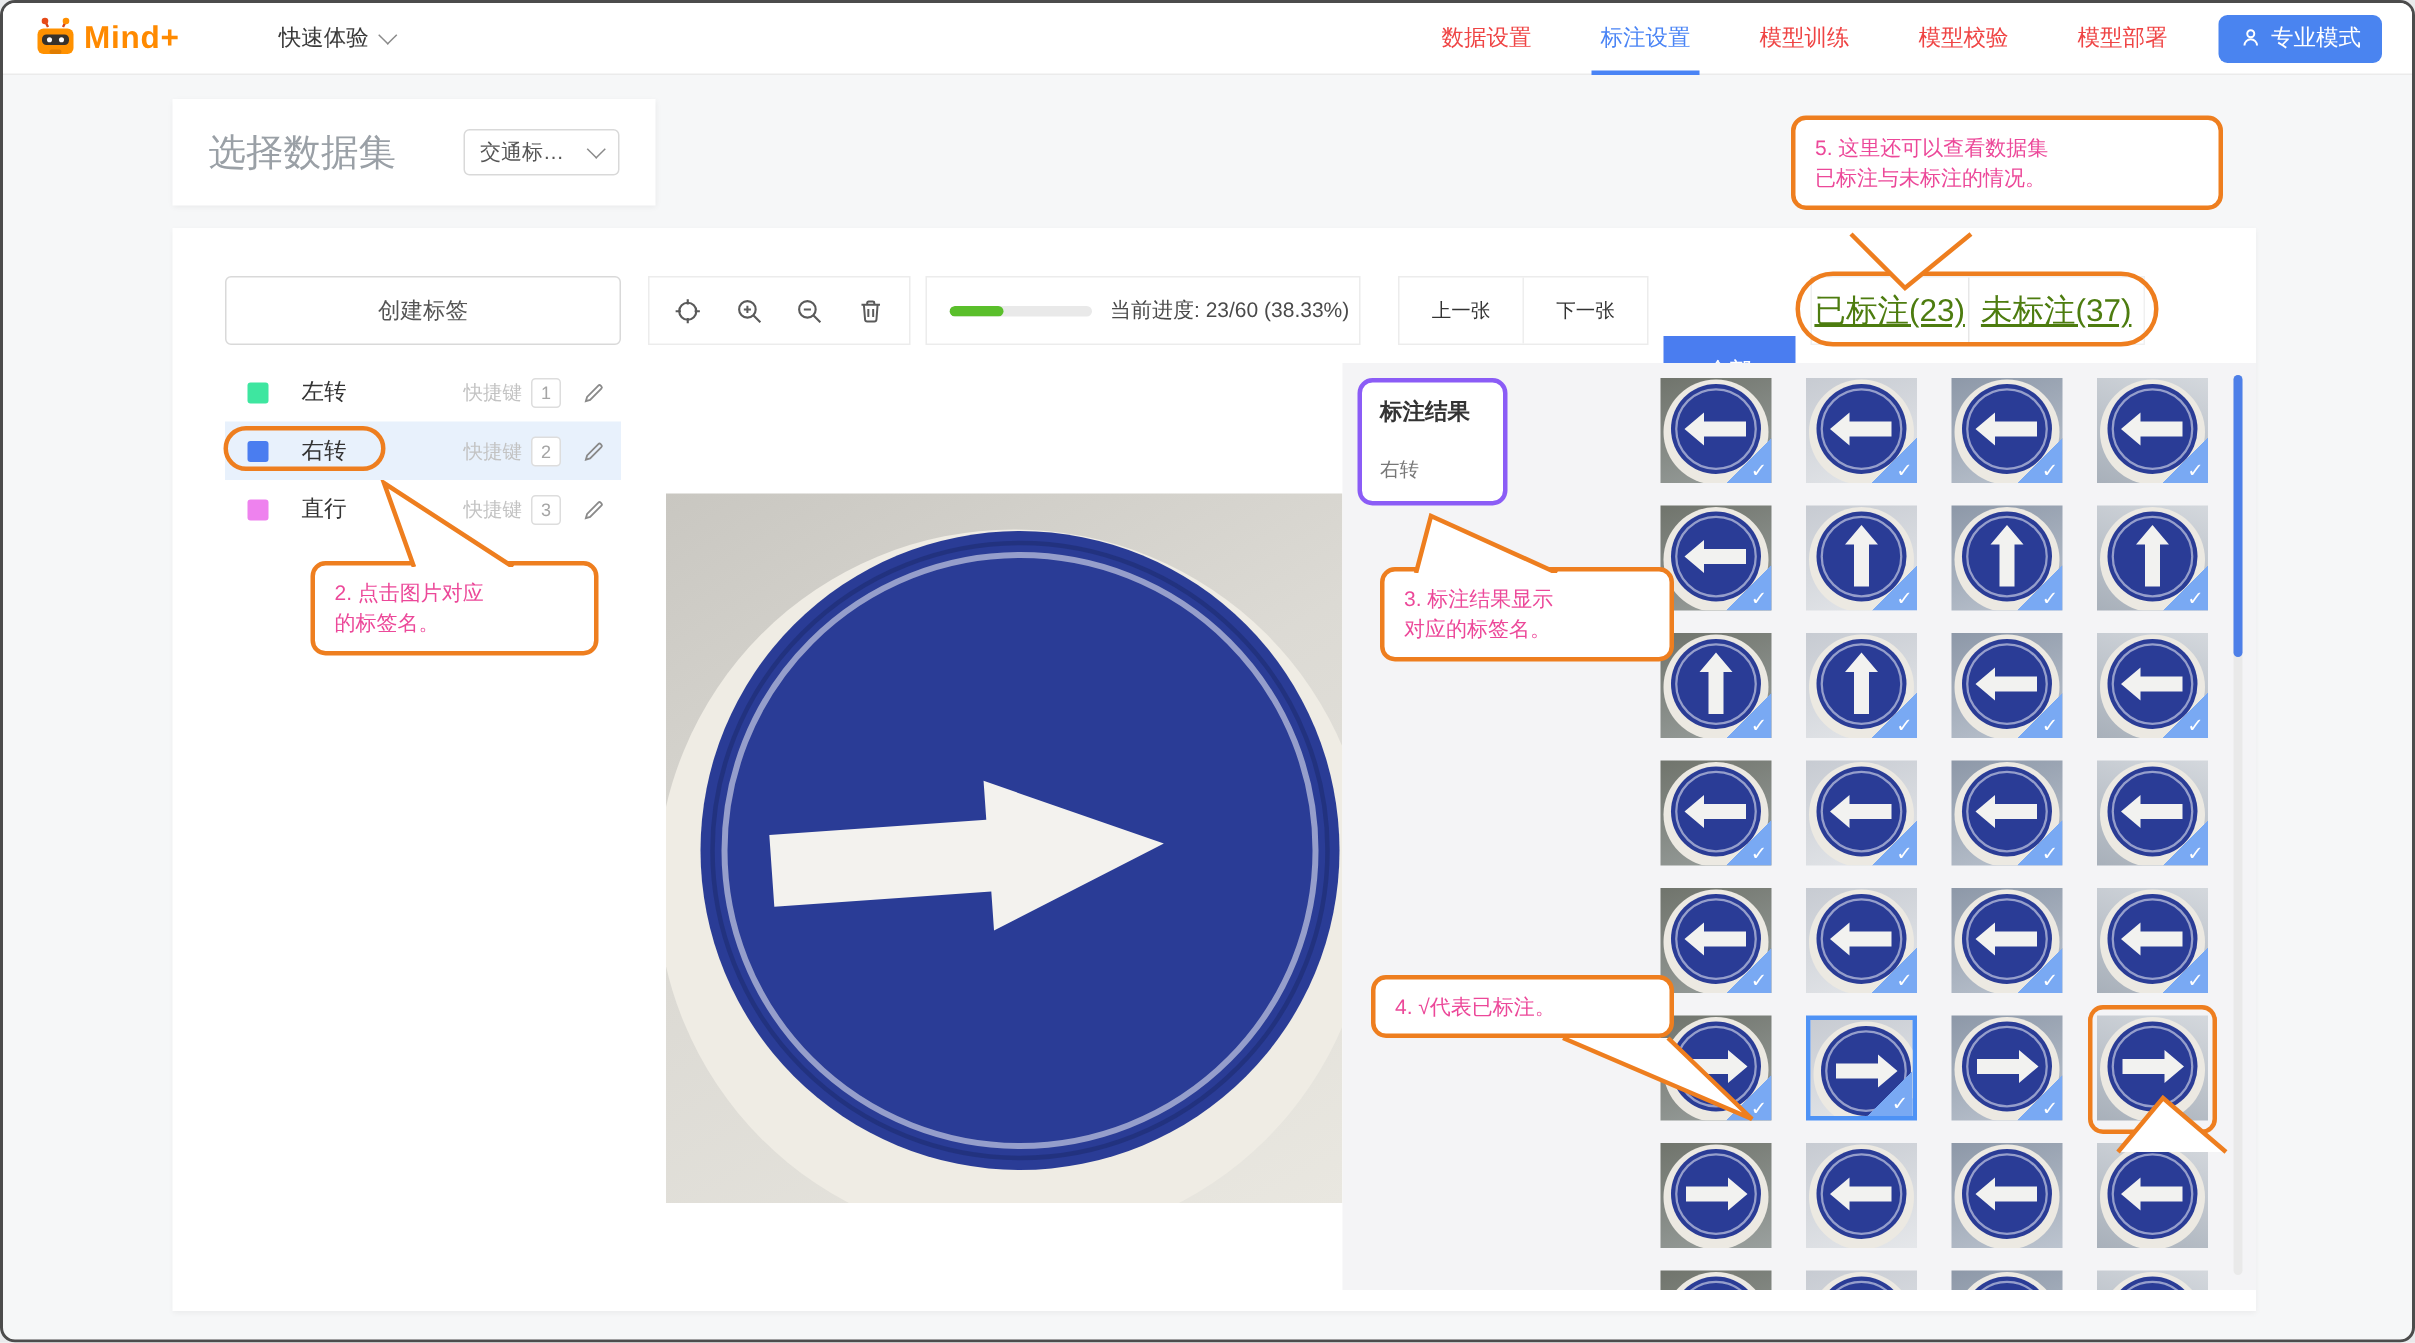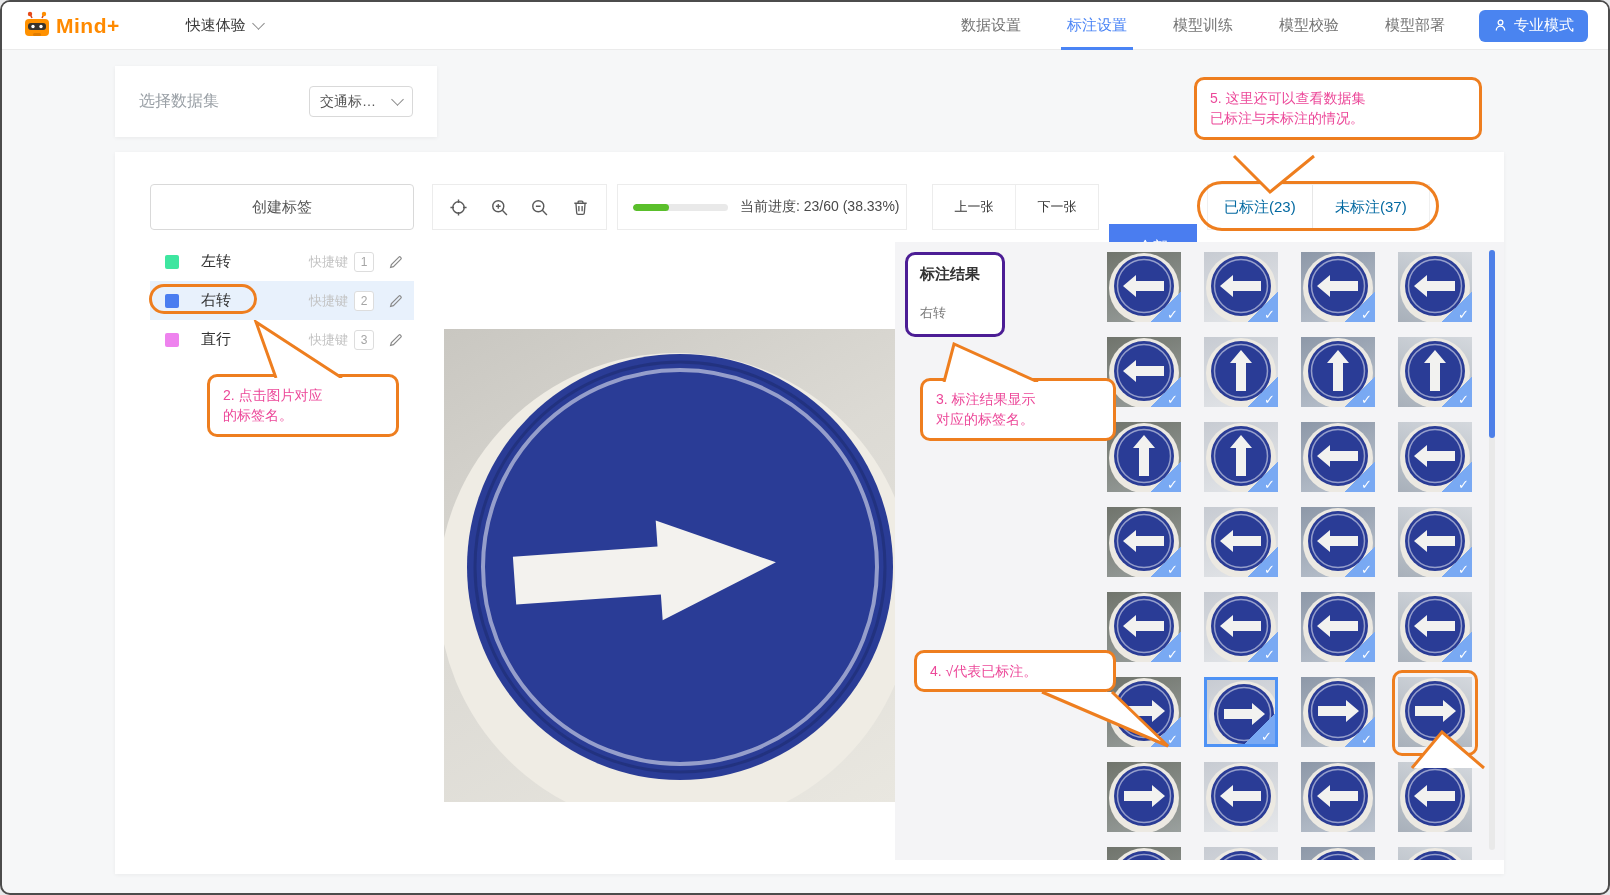--- a/index.html
+++ b/index.html
@@ -4,27 +4,27 @@
 <style>
   html,body{margin:0;padding:0;background:#e9eaec;font-family:"Liberation Sans","DejaVu Sans",sans-serif;}
   .frame{position:relative;width:1606px;height:891px;margin:0 auto;border:2px solid #4c4c4c;border-radius:10px;overflow:hidden;background:#f6f7f8;}
   
   .header{position:absolute;left:0;top:0;right:0;height:48px;background:#fff;border-bottom:1px solid #ebebeb;display:flex;align-items:center;padding:0 20px;box-sizing:border-box;z-index:6;}
   .logo{display:flex;align-items:center;gap:4px;}
   .logo-text{color:#ff8a00;font-size:21px;font-weight:bold;letter-spacing:.5px;}
   .mode-select{display:flex;align-items:center;gap:8px;margin-left:66px;font-size:15px;color:#3a3a3a;cursor:pointer;}
   .chev{width:8px;height:8px;border-right:1.8px solid #8a8a8a;border-bottom:1.8px solid #8a8a8a;transform:rotate(45deg);margin-top:-4px;}
   .nav-tabs{margin-left:auto;display:flex;align-items:center;gap:46px;height:48px;}
-  .nav-item{height:48px;display:flex;align-items:center;font-size:15px;color:#737373;cursor:pointer;position:relative;}
+  .nav-item{height:48px;display:flex;align-items:center;font-size:15px;color:#ef4444;cursor:pointer;position:relative;}
   .nav-item.active{color:#4a84f5;}
   .nav-item.active::after{content:"";position:absolute;left:-6px;right:-6px;bottom:0;height:3px;background:#4a84f5;}
   .pro-btn{margin-left:34px;height:32px;padding:0 14px;background:#4a84f0;color:#fff;font-size:15px;border:none;border-radius:6px;display:flex;align-items:center;gap:6px;cursor:pointer;}
   
   .dataset-card{position:absolute;left:113px;top:64px;width:322px;height:71px;background:#fff;box-shadow:0 1px 4px rgba(0,0,0,.06);display:flex;align-items:center;justify-content:space-between;padding:0 24px;box-sizing:border-box;z-index:2;}
-  .dataset-title{font-size:16px;color:#9aa0a6;}
+  .dataset-title{font-size:25px;color:#9aa0a6;}
   .dataset-select{width:104px;height:31px;border:1px solid #d9d9d9;border-radius:4px;background:#fff;display:flex;align-items:center;justify-content:space-between;padding:0 10px;box-sizing:border-box;font-size:14px;color:#555;cursor:pointer;}
   
   .main-card{position:absolute;left:113px;top:150px;width:1389px;height:722px;background:#fff;box-shadow:0 1px 4px rgba(0,0,0,.05);z-index:1;}
   .create-btn{position:absolute;left:35px;top:32px;width:264px;height:46px;background:#fff;border:1px solid #d9d9d9;border-radius:4px;font-size:15px;color:#555;display:flex;align-items:center;justify-content:center;cursor:pointer;box-sizing:border-box;}
   .label-list{position:absolute;left:35px;top:90px;width:264px;}
   .label-row{height:39px;display:flex;align-items:center;padding:0 10px 0 15px;box-sizing:border-box;cursor:pointer;}
   .label-row.hl{background:#e8f1fc;}
   .swatch{width:14px;height:14px;border-radius:2px;flex:0 0 auto;}
   .label-name{margin-left:22px;font-size:15px;color:#333;font-family:Liberation Mono, monospace;}
   .hotkey-text{margin-left:auto;font-size:13px;color:#c3c3c3;}
@@ -36,29 +36,29 @@
   .tool-icon{display:flex;cursor:pointer;}
   .progress-card{left:502px;top:32px;width:290px;height:46px;display:flex;align-items:center;gap:12px;padding:0 0 0 15px;}
   .pbar{width:95px;height:7px;background:#e9e9e9;border-radius:4px;overflow:hidden;flex:0 0 auto;}
   .pbar-fill{height:100%;background:#5abf2b;border-radius:4px;}
   .ptext{font-size:14px;color:#4a4a4a;white-space:nowrap;}
   .prevnext-card{left:817px;top:32px;width:167px;height:46px;display:flex;}
   .pn-cell{flex:1;display:flex;align-items:center;justify-content:center;font-size:13px;color:#333;cursor:pointer;}
   .pn-cell+.pn-cell{border-left:1px solid #eee;}
   .all-btn{position:absolute;left:994px;top:32px;width:88px;height:46px;background:#4a7df0;color:#fff;font-size:15px;display:flex;align-items:center;justify-content:center;cursor:pointer;margin-top:40px;}
   .counts-card{left:1092px;top:32px;width:223px;height:46px;display:flex;border:1px solid #f0f0f0;}
-  .count-cell{display:flex;align-items:center;justify-content:center;font-size:15px;color:#0369a1;cursor:pointer;}
+  .count-cell{display:flex;align-items:center;justify-content:center;font-size:21px;color:#4d7c0f;cursor:pointer;text-decoration:underline;}
   .count-cell.labeled{width:105px;}
   .count-cell.unlabeled{width:118px;border-left:1px solid #e7e7e7;}
   
   .viewer{position:absolute;left:317px;top:90px;width:463px;height:618px;background:#fff;overflow:hidden;}
   .photo{position:absolute;left:12px;top:87px;width:451px;height:473px;background:linear-gradient(150deg,#c9c7c1,#dcdad4 45%,#e9e7e0);overflow:hidden;}
   
   .right-panel{position:absolute;left:780px;top:90px;width:609px;height:618px;background:#f4f4f6;overflow:hidden;}
-  .anno-card{position:absolute;left:10px;top:10px;width:100px;height:85px;background:#fff;border:3px solid #4c1d95;border-radius:10px;box-sizing:border-box;padding:10px 12px;}
+  .anno-card{position:absolute;left:10px;top:10px;width:100px;height:85px;background:#fff;border:3px solid #8b5cf6;border-radius:10px;box-sizing:border-box;padding:10px 12px;}
   .anno-title{font-size:15px;font-weight:bold;color:#333;}
   .anno-value{font-size:13px;color:#777;margin-top:20px;}
   .thumb{position:absolute;width:74px;height:70px;overflow:hidden;cursor:pointer;box-sizing:border-box;}
   .thumb.t0{background:linear-gradient(160deg,#70746c,#9aa09e);}
   .thumb.t1{background:linear-gradient(160deg,#c7cbd2,#e5e7ea);}
   .thumb.t2{background:linear-gradient(160deg,#8d98a8,#bcc4cf);}
   .thumb.t3{background:linear-gradient(20deg,#a8b0ba,#d4d8dd);}
   .thumb.selected{border:3px solid #4e92f5;}
   .check{position:absolute;right:0;bottom:0;width:30px;height:30px;background:linear-gradient(to top left,#79a9f3 50%,transparent 50.5%);}
   .check::after{content:"✓";position:absolute;right:3px;bottom:0px;color:#fff;font-size:13px;font-weight:bold;}

